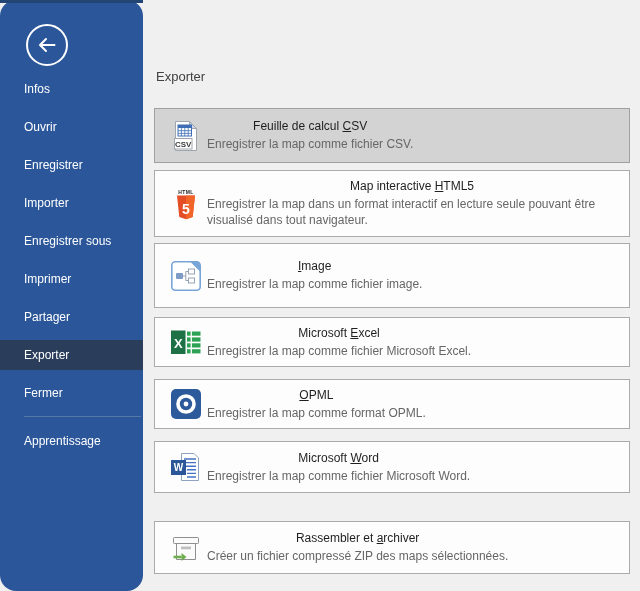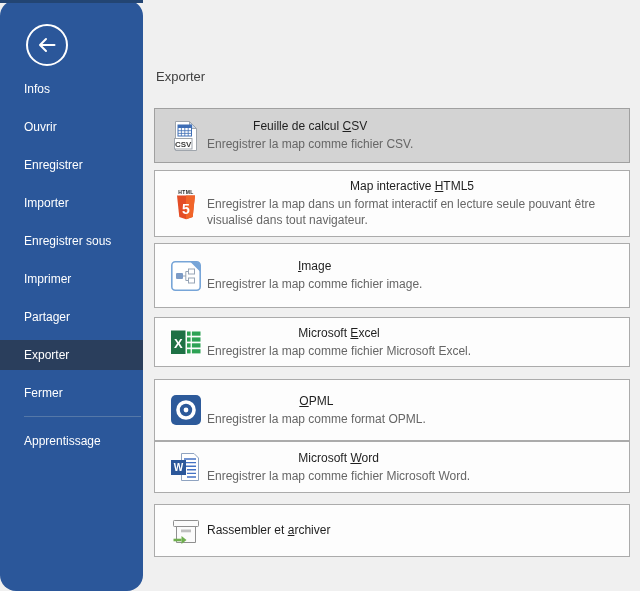--- a/index.html
+++ b/index.html
@@ -22,23 +22,23 @@
   .ptitle{position:absolute;left:13px;top:69px;margin:0;font-size:13px;
           font-weight:400;color:#404040;}
   .opt{position:absolute;left:11px;width:476px;box-sizing:border-box;
        background:#FDFDFD;border:1px solid #ABABAB;display:flex;align-items:center;
        padding:0 12px 0 15px;cursor:pointer;}
   .opt.selected{background:#D3D3D3;border-color:#A0A0A0;}
   .opt-csv{top:108px;height:55px;}
   .opt-html5{top:170px;height:67px;}
   .opt-image{top:243px;height:65px;}
   .opt-excel{top:317px;height:50px;}
-  .opt-opml{top:379px;height:62px;}
+  .opt-opml{top:379px;height:50px;}
   .opt-word{top:441px;height:52px;}
-  .opt-archive{top:504px;height:53px;}
+  .opt-archive{top:521px;height:53px;}
   .oicon{flex:0 0 34px;height:32px;display:flex;align-items:flex-start;}
   .otxt{display:flex;flex-direction:column;gap:2px;margin-left:3px;min-width:0;align-items:center;}
   .otitle{font-size:12px;line-height:15px;color:#1F1F1F;}
   .otitle u{text-decoration:underline;}
   .odesc{font-size:12px;line-height:16px;color:#666666;}
 </style>
 </head>
 <body>
 
 <div id="app">
@@ -175,17 +175,18 @@
         <svg width="32" height="32" viewBox="0 0 32 32">
           <rect x="3.5" y="5.5" width="25" height="6" rx="0.8" fill="#FBFBFB" stroke="#8F8F8F"></rect>
           <path d="M6.5 11.5 H25.5 V27.5 H6.5 Z" fill="#FBFBFB" stroke="#8F8F8F"></path>
           <rect x="11" y="14.5" width="10" height="2.8" fill="#BFBFBF"></rect>
           <path d="M3.5 25 H11.5" stroke="#6FAE4E" stroke-width="2.6"></path>
           <path d="M11.5 21 L16.5 25 L11.5 29 Z" fill="#6FAE4E"></path>
         </svg>
       </span>
       <span class="otxt">
         <span class="otitle"><span>Rassembler et </span><u>a</u><span>rchiver</span></span>
+        <span class="odesc">Créer un fichier compressé ZIP des maps sélectionnées.</span>
       </span>
     </div>
 
   </main>
 </div>
 
 </body></html>

